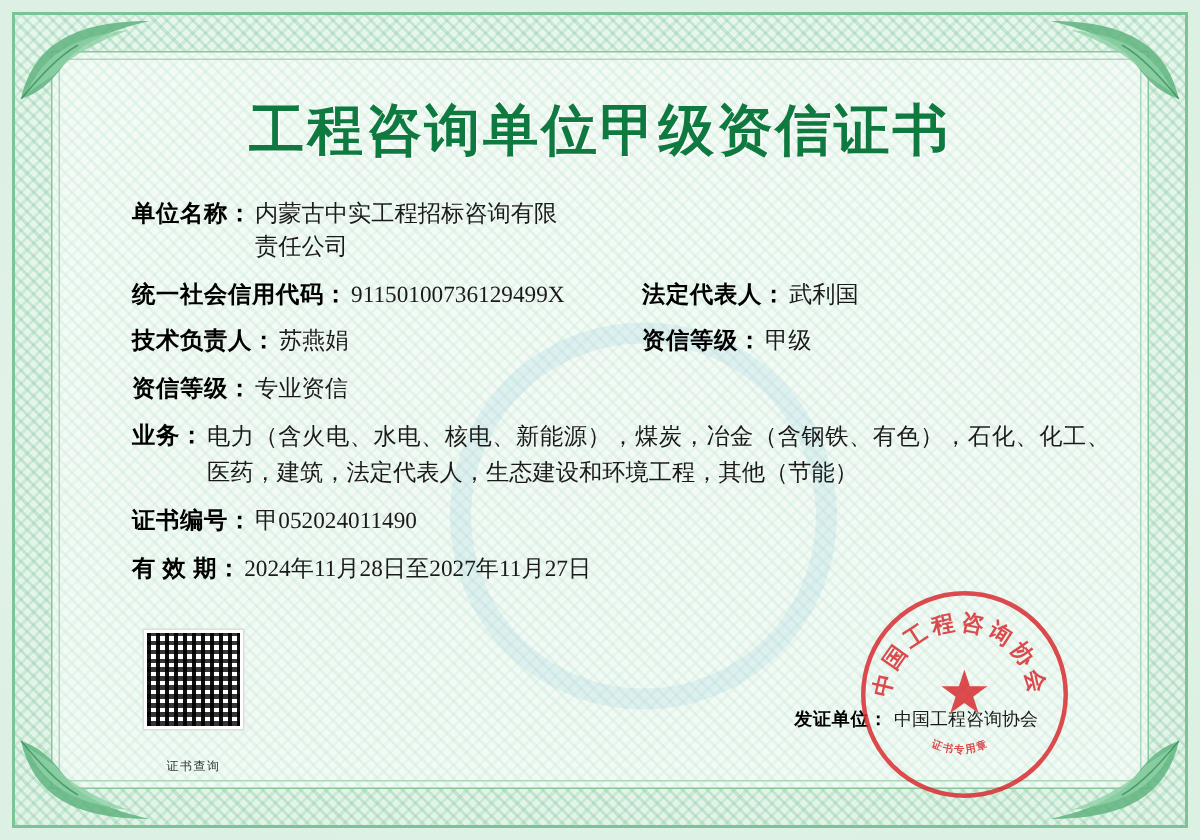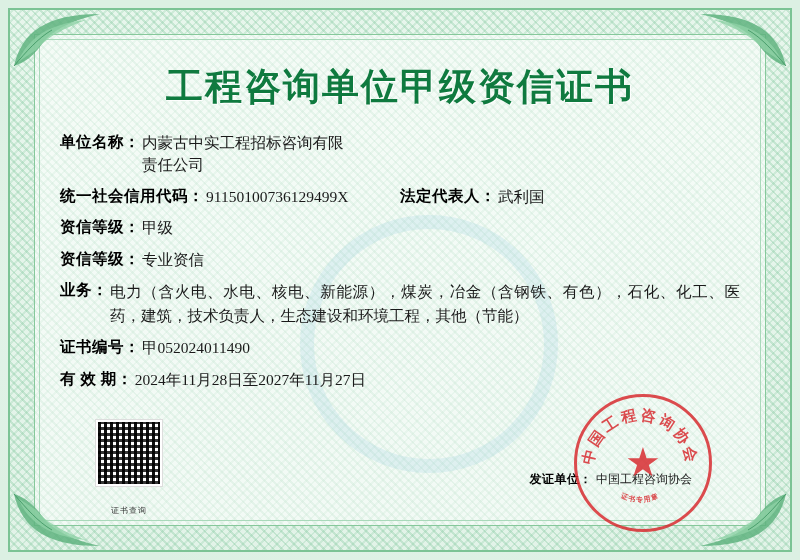--- a/index.html
+++ b/index.html
@@ -85,21 +85,21 @@
     font-size: 37px;
     font-weight: bold;
     letter-spacing: 2px;
     font-family: Liberation Mono, monospace;
     color: #0f7a3f;
     text-shadow: 1px 1px 0 rgba(255,255,255,0.9);
   }
 
   .fields {
     position: absolute;
-    left: 60px;
+    left: 88px;
     top: 132px;
     right: 60px;
     color: #111;
     font-family: "Liberation Serif", serif;
     font-size: 15.5px;
   }
   .row {
     display: flex;
     margin-bottom: 9px;
     align-items: flex-start;
@@ -252,36 +252,40 @@
         <span class="lbl">统一社会信用代码</span>
         <span class="val">91150100736129499X</span>
       </div>
       <div class="col col-right">
         <span class="lbl">法定代表人</span>
         <span class="val">武利国</span>
       </div>
     </div>
 
     <div class="row">
+      <div class="col col-left">
+        <span class="lbl">技术负责人</span>
+        <span class="val">苏燕娟</span>
+      </div>
       <div class="col col-right">
         <span class="lbl">资信等级</span>
         <span class="val">甲级</span>
       </div>
     </div>
 
     <div class="row">
       <div class="col">
         <span class="lbl">资信等级</span>
         <span class="val">专业资信</span>
       </div>
     </div>
 
     <div class="row biz-row">
       <span class="lbl">业务</span>
-      <span class="val val-wide">电力（含火电、水电、核电、新能源），煤炭，冶金（含钢铁、有色），石化、化工、医药，建筑，技术负责人，生态建设和环境工程，其他（节能）</span>
+      <span class="val val-wide">电力（含火电、水电、核电、新能源），煤炭，冶金（含钢铁、有色），石化、化工、医药，建筑，法定代表人，生态建设和环境工程，其他（节能）</span>
     </div>
 
     <div class="row">
       <div class="col">
         <span class="lbl">证书编号</span>
         <span class="val">甲052024011490</span>
       </div>
     </div>
 
     <div class="row">

